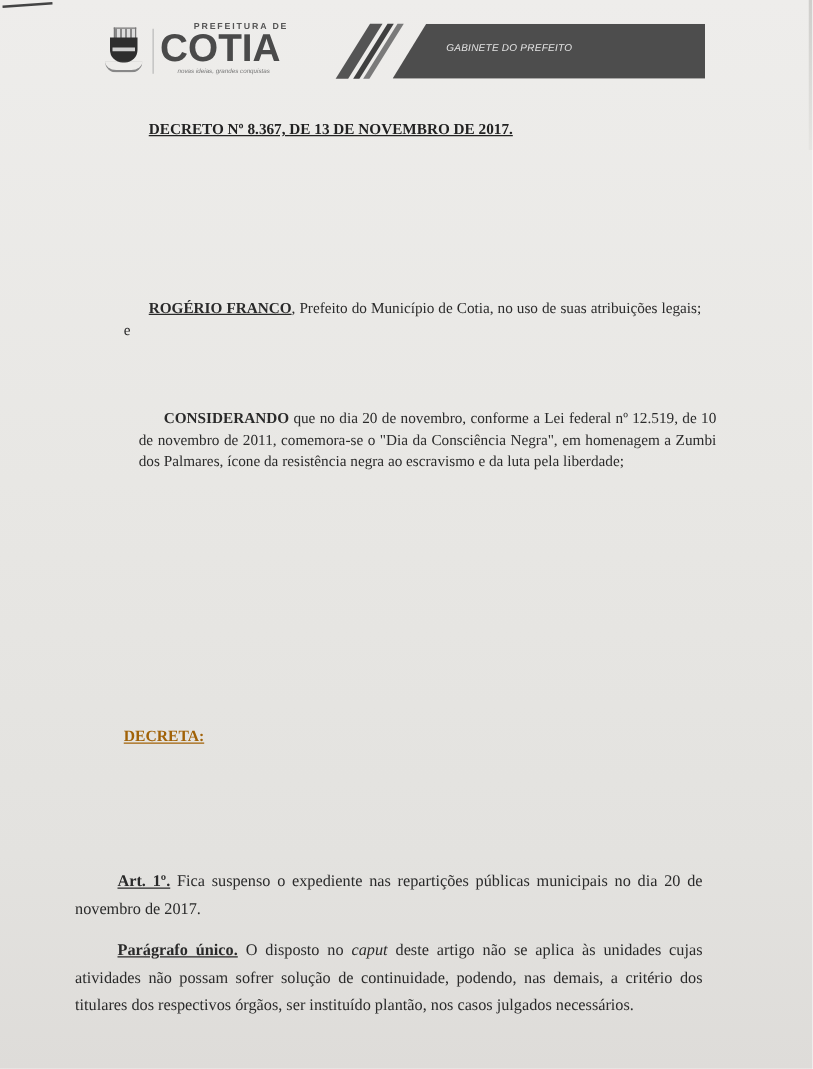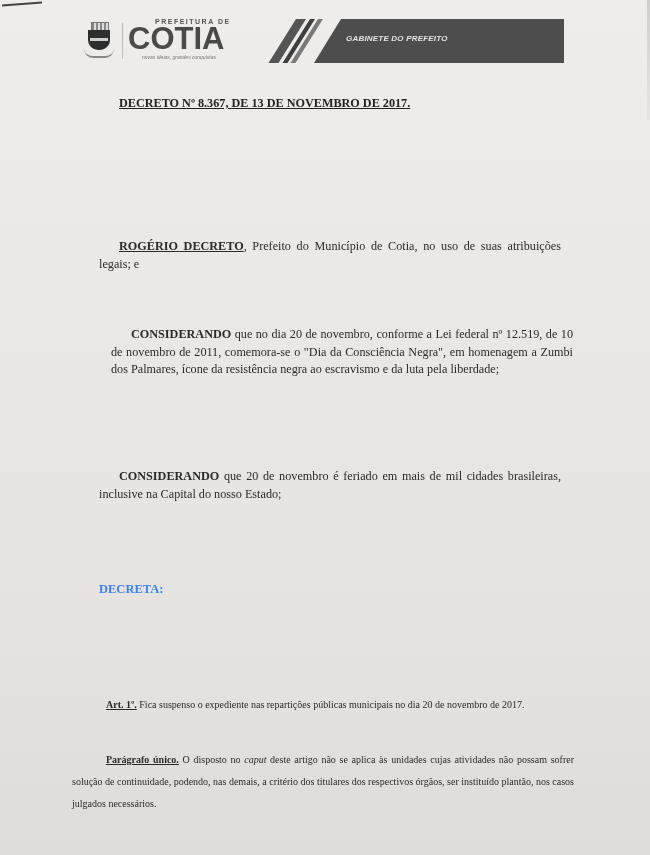--- a/index.html
+++ b/index.html
@@ -37,40 +37,40 @@
   .brand-name { position: absolute; left: 0; top: 6px; font-family: "Liberation Sans", sans-serif;
     font-size: 31px; font-weight: bold; color: #4a4a4a; letter-spacing: 0px; line-height: 32px; }
   .brand-tag { position: absolute; left: 14px; top: 37px; font-family: "Liberation Sans", sans-serif;
     font-size: 5px; font-style: italic; color: #777; }
   .banner { position: absolute; left: 186px; top: 2px; width: 294px; height: 44px; }
   .slash-a { position: absolute; left: 2px; top: 0; width: 10px; height: 44px; background: #545454; transform: skewX(-32deg); transform-origin: top left; left: 26px; }
   .slash-b { position: absolute; top: 0; width: 5px; height: 44px; background: #3f3f3f; transform: skewX(-32deg); transform-origin: top left; left: 40px; }
   .slash-c { position: absolute; top: 0; width: 5px; height: 44px; background: #7a7a7a; transform: skewX(-32deg); transform-origin: top left; left: 48px; }
   .bar { position: absolute; left: 44px; top: 0; width: 250px; height: 44px; background: #4d4d4d;
     clip-path: polygon(27px 0, 100% 0, 100% 100%, 0 100%); }
-  .bar-text { position: absolute; left: 76px; top: 15px; font-family: "Liberation Sans", sans-serif;
-    font-size: 8px; font-weight: bold; font-style: italic; color: #e4e4e4; letter-spacing: 0.2px; }
+  .bar-text { position: absolute; left: 87px; top: 15px; font-family: "Liberation Sans", sans-serif;
+    font-size: 8px; font-weight: normal; font-style: italic; color: #e4e4e4; letter-spacing: 0.2px; }
 
   
   .title { position: absolute; left: 119px; top: 96px; font-size: 12.2px; font-weight: bold;
     text-decoration: underline; color: #222; white-space: nowrap; }
   .ementa { position: absolute; left: 119px; top: 111px; width: 321px; font-size: 11.2px;
     font-style: italic; line-height: 15px; color: #3a3a3a; text-align: justify; text-align-last: left; }
 
   .para { position: absolute; left: 99px; width: 462px; font-size: 12.2px; line-height: 17.5px;
     text-align: justify; color: #2a2a2a; }
   .para .lead { display: inline-block; width: 20px; }
   .b { font-weight: bold; }
   .u { text-decoration: underline; }
   .it { font-style: italic; }
 
   .decreta { position: absolute; left: 99px; top: 582px; font-size: 12.5px; font-weight: bold;
-    color: #3b82f6; }
+    text-decoration: underline; color: #a16207; }
 
-  .art { position: absolute; left: 72px; width: 502px; font-size: 10px; line-height: 22px;
+  .art { position: absolute; left: 60px; width: 502px; font-size: 13px; line-height: 22px;
     text-align: justify; color: #2a2a2a; }
   .art .lead { display: inline-block; width: 34px; }
 </style>
 </head>
 <body>
 
 <div class="page">
   <div class="top-mark"></div>
   <div class="right-edge"></div>
 
@@ -91,25 +91,24 @@
       <div class="slash-a"></div>
       <div class="slash-b"></div>
       <div class="slash-c"></div>
       <div class="bar"></div>
       <span class="bar-text">GABINETE DO PREFEITO</span>
     </div>
   </div>
 
   <div class="title">DECRETO Nº 8.367, DE 13 DE NOVEMBRO DE 2017.</div>
 
-  <div class="para" style="top:238px;"><span class="lead"></span><span class="b u">ROGÉRIO DECRETO</span><span>, Prefeito do Município de Cotia, no uso de suas atribuições legais; e</span></div>
+  <div class="para" style="top:238px;"><span class="lead"></span><span class="b u">ROGÉRIO FRANCO</span><span>, Prefeito do Município de Cotia, no uso de suas atribuições legais; e</span></div>
 
   <div class="para" style="top:326px;margin-left:12px;"><span class="lead"></span><span class="b">CONSIDERANDO</span><span> que no dia 20 de novembro, conforme a Lei federal nº 12.519, de 10 de novembro de 2011, comemora-se o "Dia da Consciência Negra", em homenagem a Zumbi dos Palmares, ícone da resistência negra ao escravismo e da luta pela liberdade;</span></div>
 
 
-  <div class="para" style="top:468px;"><span class="lead"></span><span class="b">CONSIDERANDO</span><span> que 20 de novembro é feriado em mais de mil cidades brasileiras, inclusive na Capital do nosso Estado;</span></div>
 
   <div class="decreta">DECRETA:</div>
 
   <div class="art" style="top:694px;"><span class="lead"></span><span class="b u">Art. 1º.</span><span> Fica suspenso o expediente nas repartições públicas municipais no dia 20 de novembro de 2017.</span></div>
 
   <div class="art" style="top:749px;"><span class="lead"></span><span class="b u">Parágrafo único.</span><span> O disposto no </span><span class="it">caput</span><span> deste artigo não se aplica às unidades cujas atividades não possam sofrer solução de continuidade, podendo, nas demais, a critério dos titulares dos respectivos órgãos, ser instituído plantão, nos casos julgados necessários.</span></div>
 </div>
 
 </body></html>

